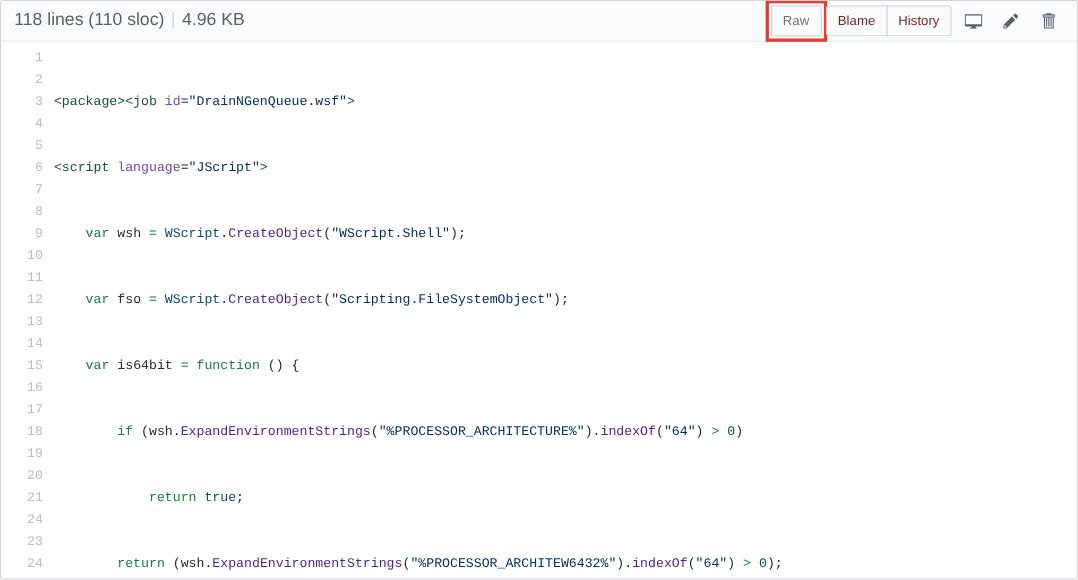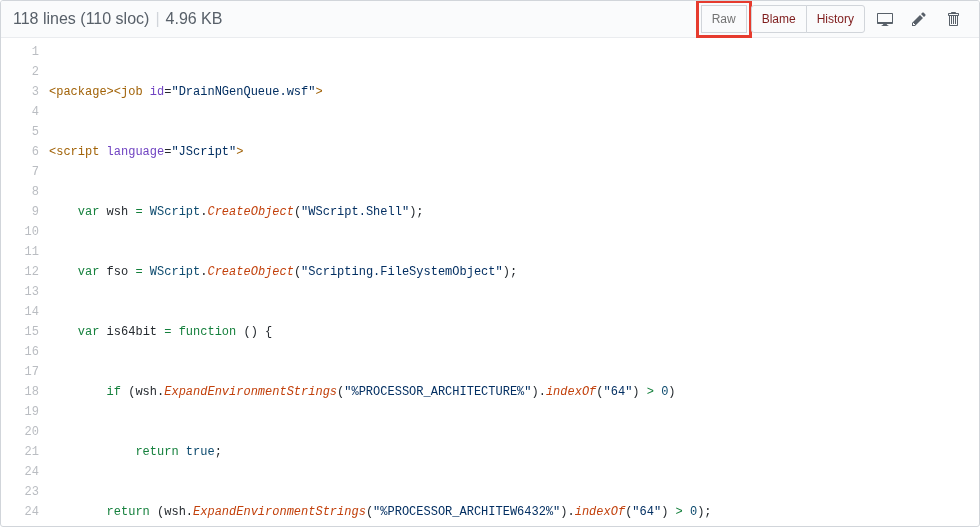--- a/index.html
+++ b/index.html
@@ -99,26 +99,26 @@
     user-select: none;
     flex-shrink: 0;
   }
   .line-numbers div { height: 20px; }
   .code-lines {
     padding: 4px 0;
     white-space: pre;
     overflow: hidden;
   }
   .code-lines div { height: 20px; }
-  .pl-ent { color: #a16207; }
+  .pl-ent { color: #14532d; }
   .pl-e   { color: #6f42c1; }
   .pl-s   { color: #032f62; }
   .pl-k   { color: #15803d; }
   .pl-c1  { color: #0c4a6e; }
-  .pl-en  { color: #c2410c; font-style: italic; }
+  .pl-en  { color: #4c1d95; }
 </style>
 </head>
 <body>
 
 <div class="container">
   <div class="file-header">
     <div class="file-info">
       <span>118 lines (110 sloc)</span>
       <span class="divider">|</span>
       <span>4.96 KB</span>

